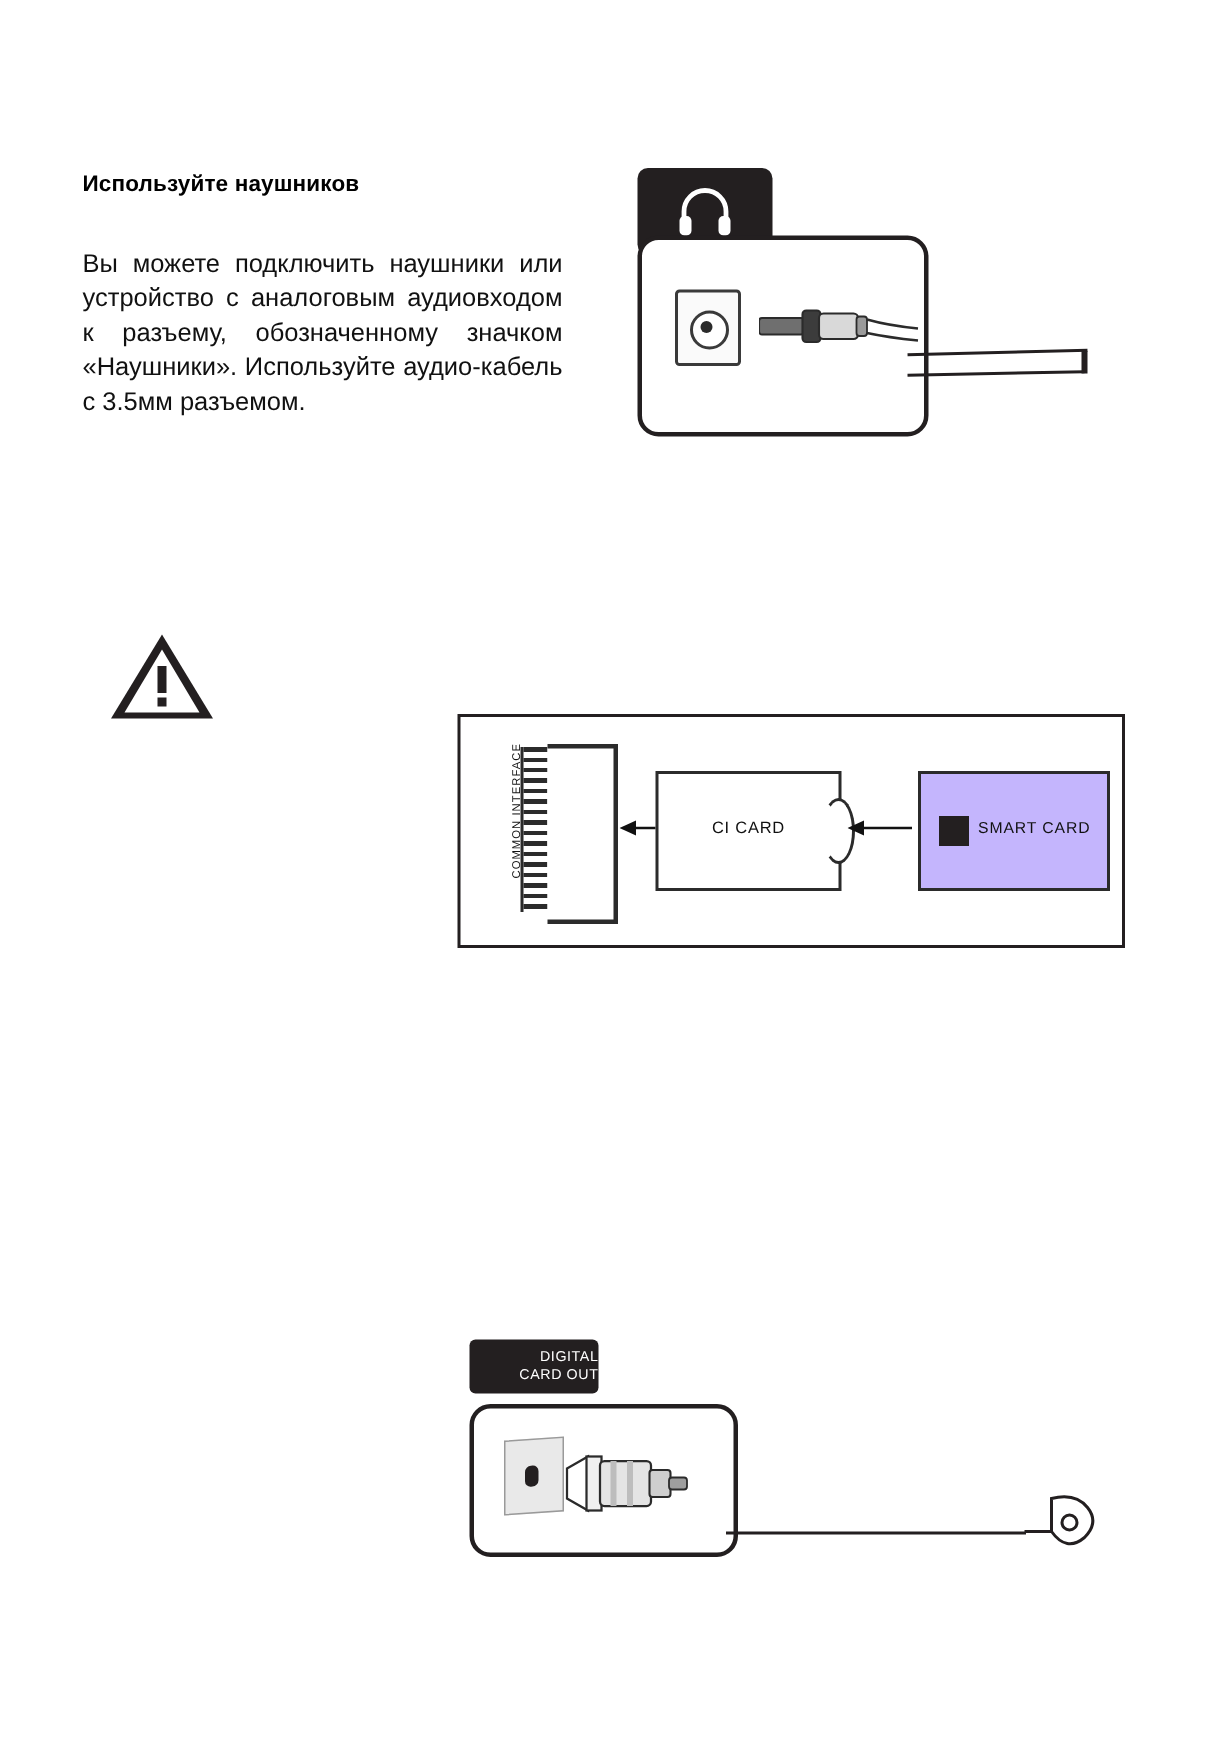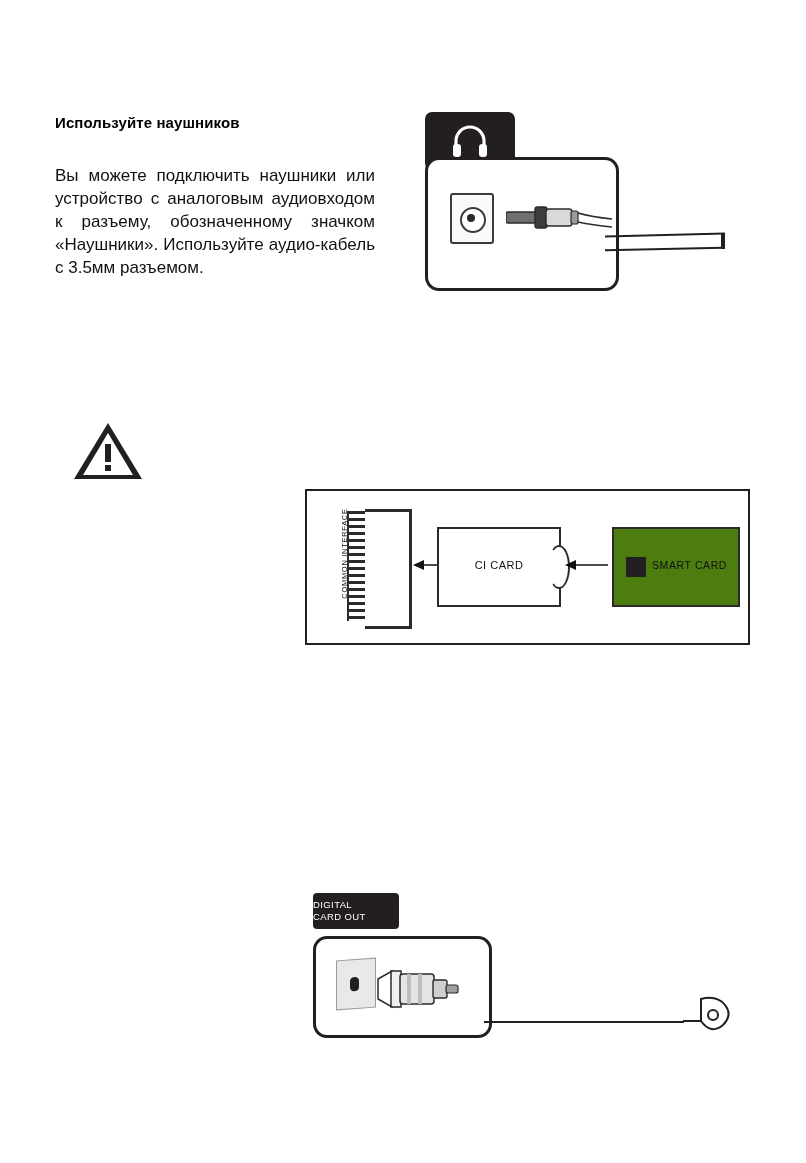--- a/index.html
+++ b/index.html
@@ -99,21 +99,21 @@
     left: 72px;
     top: 420px;
     width: 72px;
     height: 62px;
   }
 
   
   .ci-box {
     position: absolute;
     left: 305px;
-    top: 489px;
+    top: 476px;
     width: 441px;
     height: 152px;
     border: 2px solid #231f20;
     background: #fff;
   }
   .ci-slot {
     position: absolute;
     left: 18px;
     top: 18px;
     width: 86px;
@@ -185,21 +185,21 @@
     letter-spacing: 0.5px;
     color: #111;
   }
   .smart-card {
     position: absolute;
     left: 305px;
     top: 36px;
     width: 124px;
     height: 76px;
     border: 2px solid #2b2b2b;
-    background: #4d7c0f;
+    background: #c4b5fd;
   }
   .smart-card .chip {
     position: absolute;
     left: 12px;
     top: 28px;
     width: 20px;
     height: 20px;
     background: #231f20;
   }
   .smart-card .lbl {
@@ -225,21 +225,21 @@
     left: 0px;
     top: 0px;
     width: 86px;
     height: 36px;
     background: #231f20;
     border-radius: 4px;
     color: #fff;
     font-size: 9.5px;
     line-height: 11.5px;
     letter-spacing: 0.4px;
-    text-align: left;
+    text-align: right;
     padding-top: 6px;
     box-sizing: border-box;
   }
   .da-panel {
     position: absolute;
     left: 0px;
     top: 43px;
     width: 173px;
     height: 96px;
     border: 3px solid #231f20;

